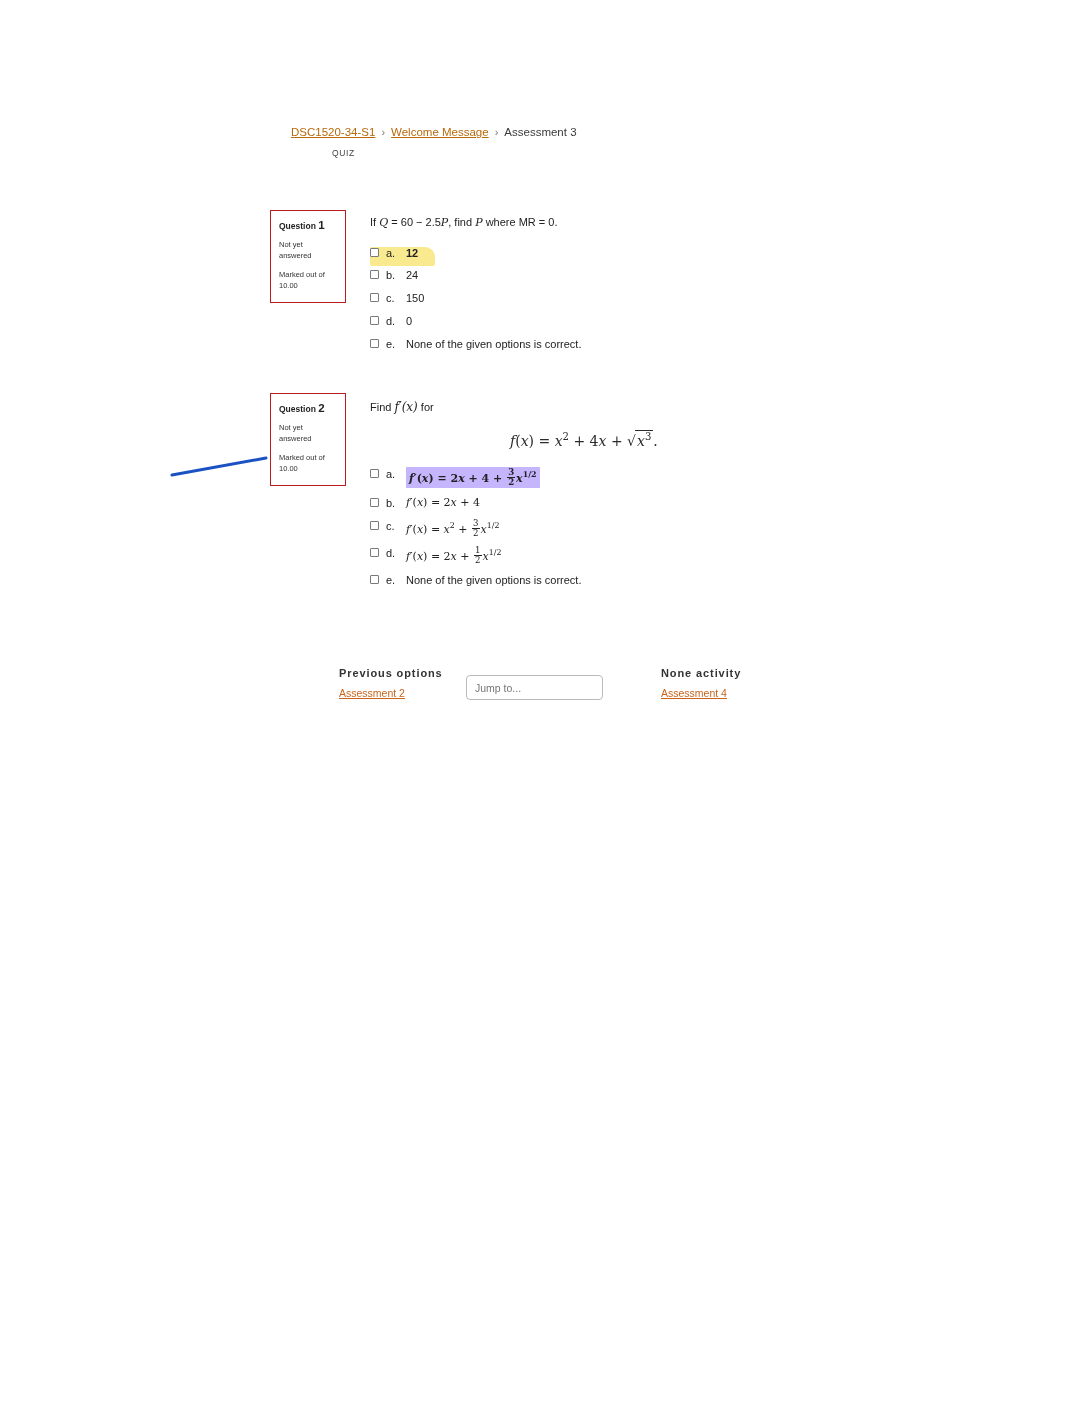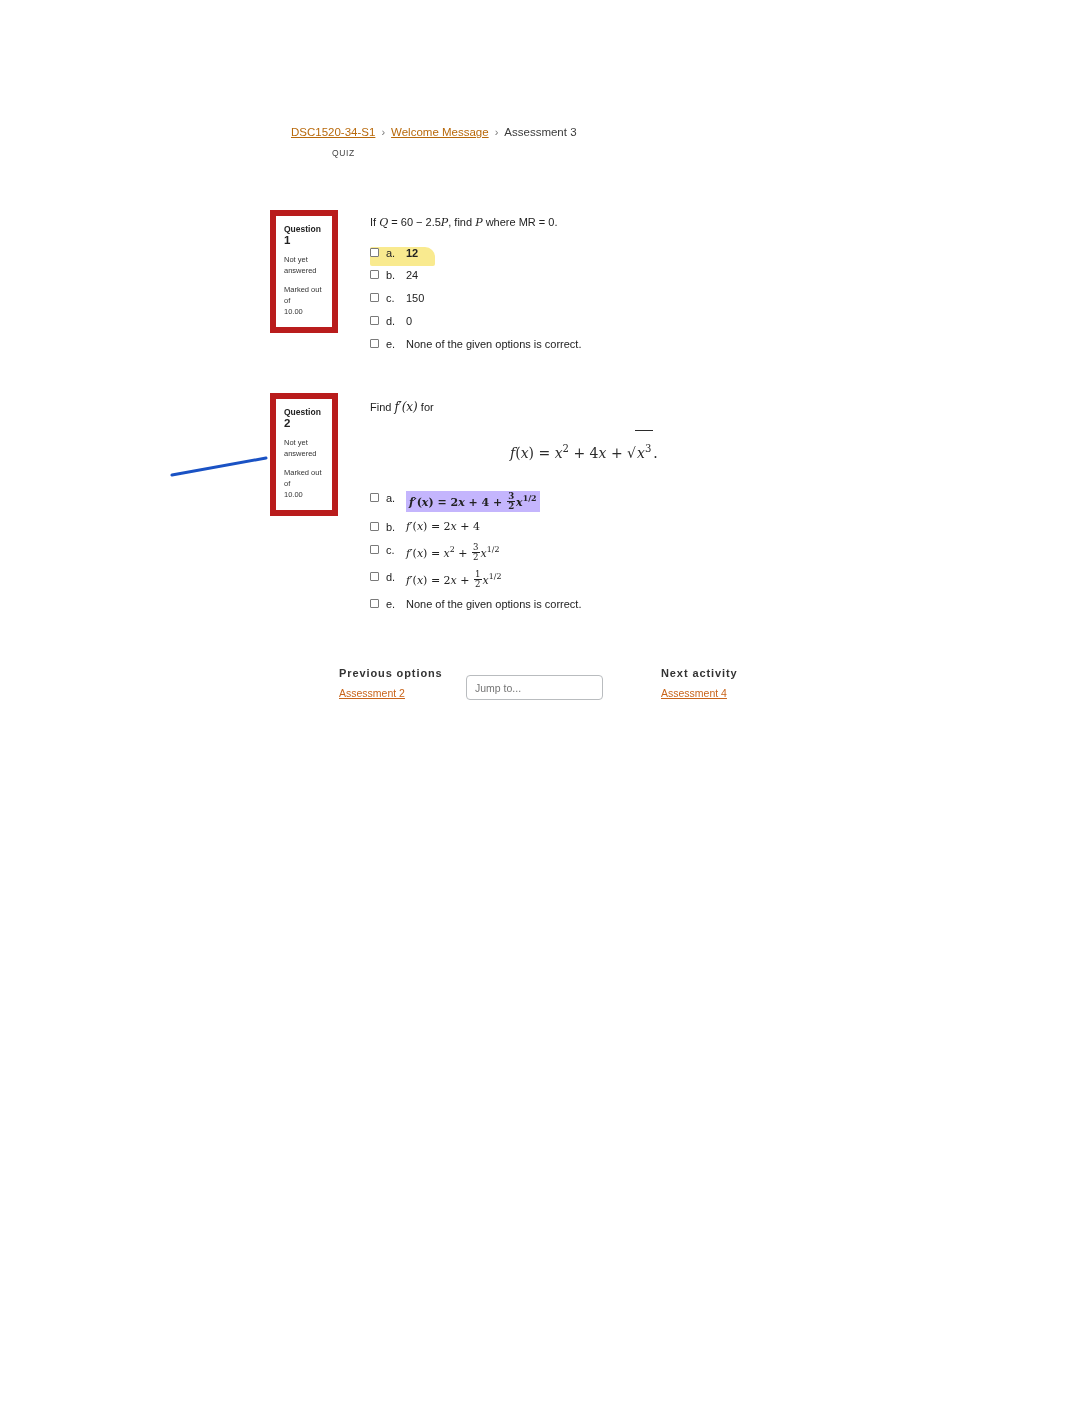--- a/index.html
+++ b/index.html
@@ -64,22 +64,22 @@
     left: 332px;
     top: 148px;
     font-size: 8.5px;
     letter-spacing: 0.6px;
     color: #444;
   }
 
   
   .qbox {
     position: absolute;
-    width: 68px;
-    border: 6px solid #b91c1c;
+    width: 76px;
+    border: 1px solid #b91c1c;
     background: #fff;
     padding: 8px 8px 10px 8px;
   }
   .qbox .qnum {
     font-size: 8.5px;
     font-weight: bold;
     color: #222;
     margin-bottom: 9px;
   }
   .qbox .qnum .big {
@@ -164,21 +164,21 @@
     text-align: center;
     font-size: 0.78em;
     line-height: 1.05;
     margin: 0 1px;
   }
   .frac .num { display: block; border-bottom: 1px solid currentColor; padding: 0 1px; }
   .frac .den { display: block; padding: 0 1px; }
   .sqrt-wrap {
     display: inline-block;
     border-top: 1px solid currentColor;
-    padding: 12px 2px;
+    padding: 0 2px;
     margin-left: -1px;
   }
 
   
   .arrow {
     position: absolute;
     left: 170px;
     top: 455px;
     width: 100px;
     height: 22px;
@@ -331,17 +331,17 @@
   </div>
 
   <div class="nav-block" style="left:339px; top:667px;">
     <div class="nav-label">Previous options</div>
     <a class="nav-link" href="#">Assessment 2</a>
   </div>
 
   <input class="jumpto" type="text" placeholder="Jump to..." style="">
 
   <div class="nav-block" style="left:661px; top:667px;">
-    <div class="nav-label">Next activity</div>
+    <div class="nav-label">None activity</div>
     <a class="nav-link" href="#">Assessment 4</a>
   </div>
 
 </div>
 
 </body></html>

